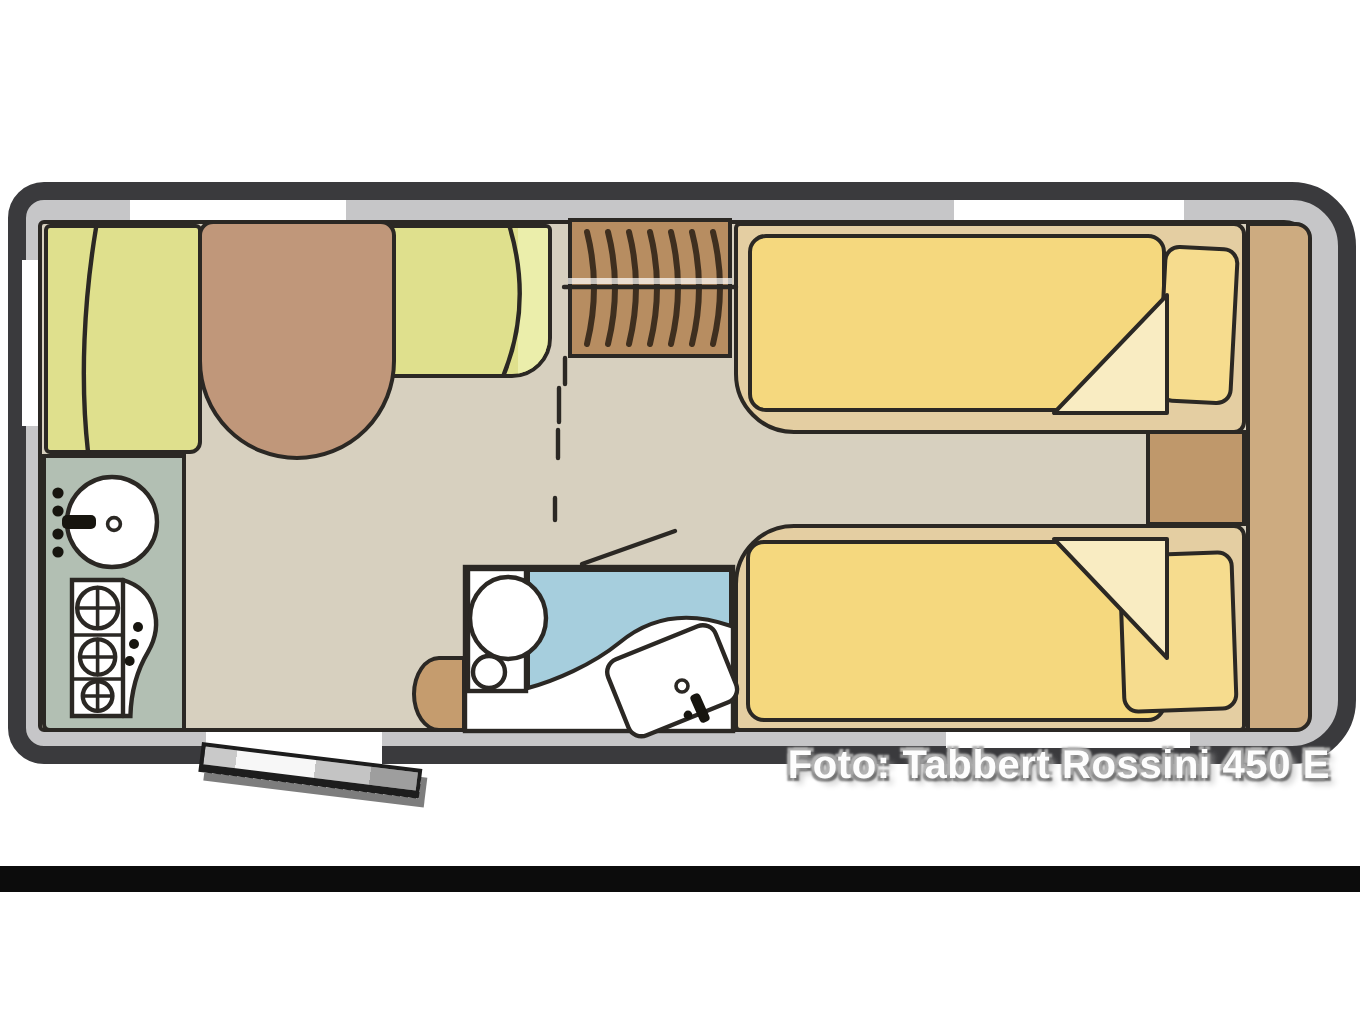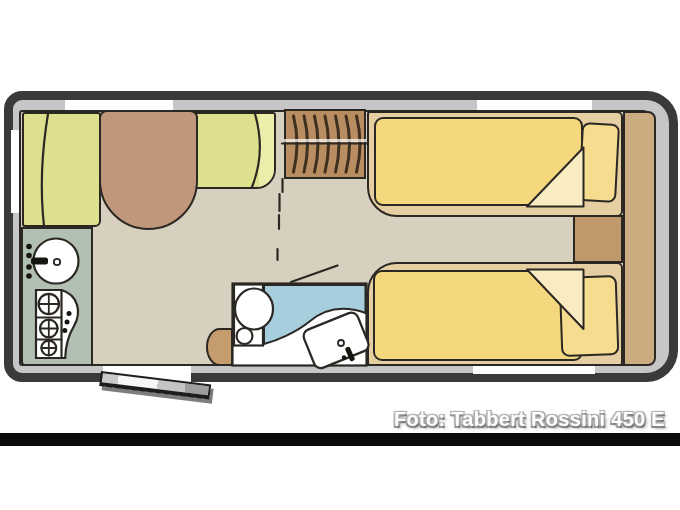--- a/index.html
+++ b/index.html
@@ -36,21 +36,21 @@
   .pillow-bottom{left:560px;top:276px;width:58px;height:80px;transform:rotate(-2deg);}
   .side-strip{left:623px;top:111px;width:33px;height:255px;background:var(--side-strip,#cdab80);
               border:2px solid var(--outline,#2b2824);border-radius:0 8px 8px 0;}
   .chest{left:573px;top:215px;width:50px;height:48px;background:var(--chest-brown,#bf986b);
          border:2px solid var(--outline,#2b2824);}
   .door-leaf{left:101px;top:371px;width:111px;height:15px;transform:rotate(7deg);transform-origin:0 0;
              border:2px solid var(--door-dark,#1d1d1d);border-bottom-width:4px;
              background:linear-gradient(90deg,#c9c9c9 0 15%,#f7f7f7 15% 52%,#c4c4c4 52% 78%,#9e9e9e 78% 100%);
              box-shadow:3px 4px 0 rgba(70,70,70,.7);}
   .overlay{position:absolute;left:0;top:0;pointer-events:none;}
-  .caption{position:absolute;right:15px;top:408px;font-size:20px;font-weight:700;letter-spacing:.3px;
+  .caption{position:absolute;right:15px;top:372px;font-size:20px;font-weight:700;letter-spacing:.3px;
            color:var(--caption-text,#fdfdfd);
            text-shadow:-1.5px -1.5px 1px #b3b3b3,1.5px -1.5px 1px #a8a8a8,
                        -1.5px 1.5px 1px #8a8a8a,1.5px 1.5px 1px #6f6f6f,3px 3px 3px #c9c9c9;}
   .black-bar{left:0;top:433px;width:680px;height:13px;background:var(--letterbox-bar,#0c0c0c);}
   
   .ln{fill:none;stroke:var(--outline,#2b2824);stroke-width:1.8;stroke-linecap:round;}
   .w2{stroke-width:2.2;}
   .fix{fill:var(--fixture-white,#fff);stroke:var(--outline,#2b2824);stroke-width:2.2;}
   .blk{fill:#17150f;stroke:none;}
   .blue{fill:var(--shower-blue,#a6cedd);stroke:var(--outline,#2b2824);stroke-width:2;}

